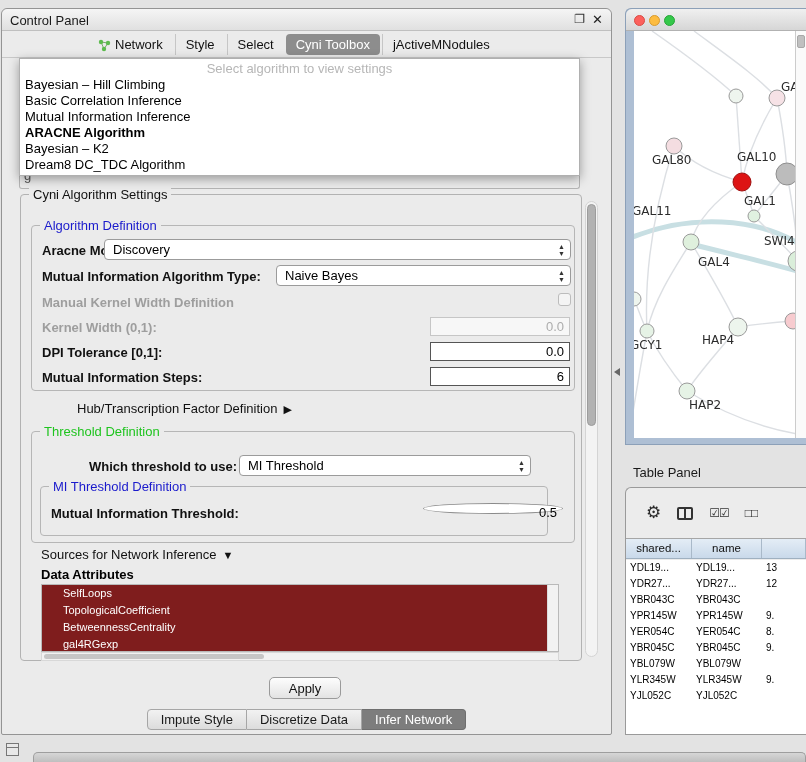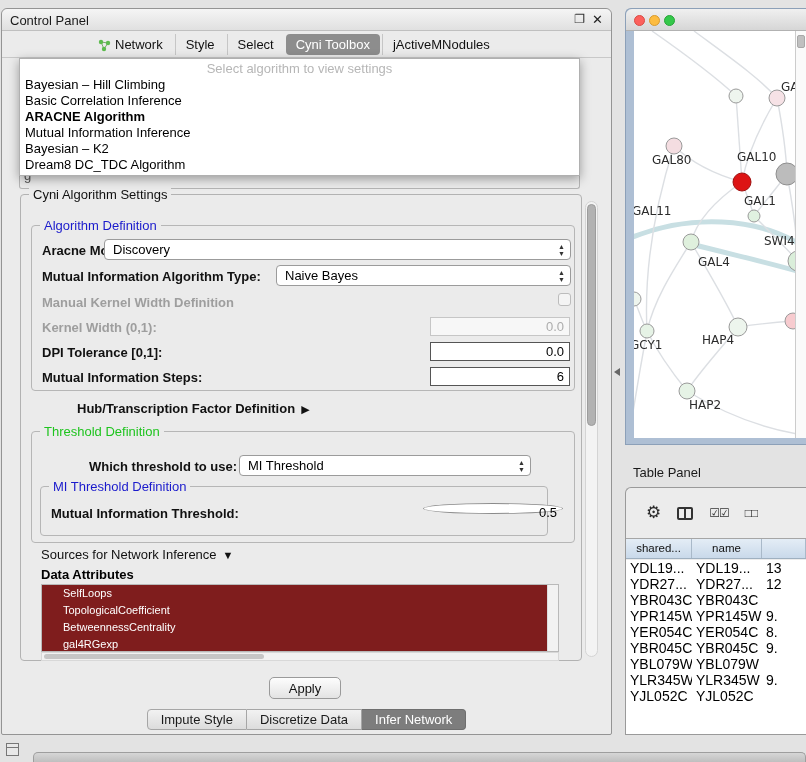--- a/index.html
+++ b/index.html
@@ -64,21 +64,21 @@
 
   .field { position:absolute; height:19px; background:#fff; border:1px solid #555;
     font-size:13px; line-height:17px; text-align:right; padding-right:5px; color:#000; }
   .field.disabled { background:#f7f7f7; border-color:#c6c6c6; color:#adadad; }
   .field.light { border-color:#8a8a8a; }
 
   .checkbox { position:absolute; width:13px; height:13px; background:#f4f4f4;
     border:1px solid #bcbcbc; border-radius:3px; }
 
   .hub-row, .sources-row { position:absolute; left:20px; font-size:13px; color:#111; }
-  .hub-row { top:206px; font-weight:bold;padding-left:36px; }
+  .hub-row { top:206px; font-weight:normal;padding-left:36px; }
   .sources-row { top:352px; }
   .tri { font-size:11px; margin-left:6px; }
   .dataattr-lbl { position:absolute; left:20px; top:372px; font-size:13px; font-weight:bold; }
 
   .attr-list { position:absolute; left:20px; top:389px; width:518px; height:68px;
     background:#fff; border:1px solid #b9b9b9; overflow:hidden; }
   .attr-item { height:17px; line-height:17px; width:calc(100% - 11px); background:#7f1d1d;
     color:#fff; font-size:11px; padding-left:21px; }
   .attr-vscroll { position:absolute; right:0; top:0; width:11px; height:100%; background:#f2f2f2;
     border-left:1px solid #ddd; }
@@ -132,21 +132,21 @@
   .col-icon::after { content:""; position:absolute; left:5px; top:0; bottom:0; width:2px; background:#333; }
   .cb-pair { font-size:12px; color:#333; letter-spacing:-1px; }
 
   .tp-header { position:absolute; left:0; top:50px; right:0; height:21px; display:flex;
     background:linear-gradient(#e4edf6,#c9d9ea); border-top:1px solid #a6a6a6;
     border-bottom:1px solid #9fb0c0; }
   .th { font-size:11.5px; color:#111; line-height:19px; text-align:center;
     border-right:1px solid #a9b9c9; overflow:hidden; white-space:nowrap; }
   .tp-body { position:absolute; left:0; top:72px; right:0; bottom:0; background:#fff; }
   .trow { display:flex; height:16px; }
-  .tcell { font-size:14px; color:#000; line-height:16px; padding-left:4px;
+  .tcell { font-size:10px; color:#000; line-height:16px; padding-left:4px;
     overflow:hidden; white-space:nowrap; }
   .c1 { width:66px; } .c2 { width:70px; } .c3 { flex:1; }
 
   
   .splitter-arrow { position:absolute; left:614px; top:368px; width:0; height:0;
     border-top:4px solid transparent; border-bottom:4px solid transparent;
     border-right:6px solid #666; }
   .mini-icon { position:absolute; left:6px; top:743px; width:13px; height:13px;
     border:1px solid #777; background:#e8e8e8; }
   .mini-icon::after { content:""; position:absolute; left:0; right:0; top:3px; height:1px; background:#777; }
@@ -271,22 +271,22 @@
   <nav class="bottom-tabs">
     <div class="btab">Impute Style</div>
     <div class="btab">Discretize Data</div>
     <div class="btab active">Infer Network</div>
   </nav>
 
   <div class="algo-popup">
     <div class="dd-placeholder">Select algorithm to view settings</div>
     <div class="dd-item">Bayesian – Hill Climbing</div>
     <div class="dd-item">Basic Correlation Inference</div>
+    <div class="dd-item">Mutual Information Inference</div>
     <div class="dd-item selected">ARACNE Algorithm</div>
-    <div class="dd-item">Mutual Information Inference</div>
     <div class="dd-item">Bayesian – K2</div>
     <div class="dd-item">Dream8 DC_TDC Algorithm</div>
   </div>
 </section>
 
 <aside class="net-window">
   <div class="net-titlebar">
     <span class="light red"></span>
     <span class="light yellow"></span>
     <span class="light green"></span>

